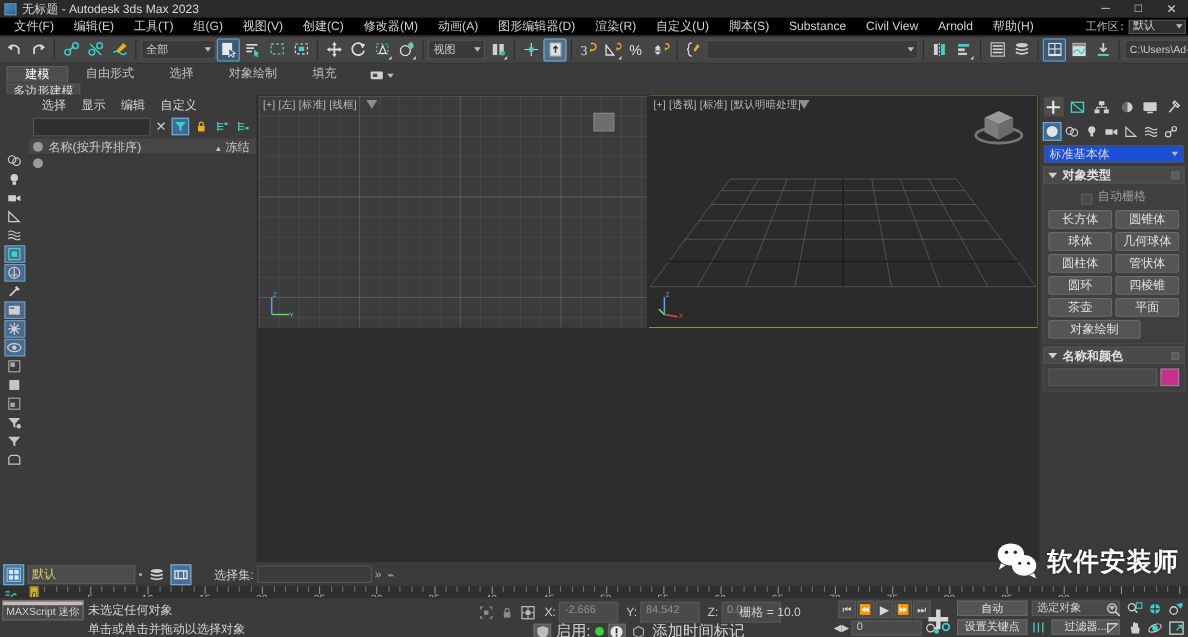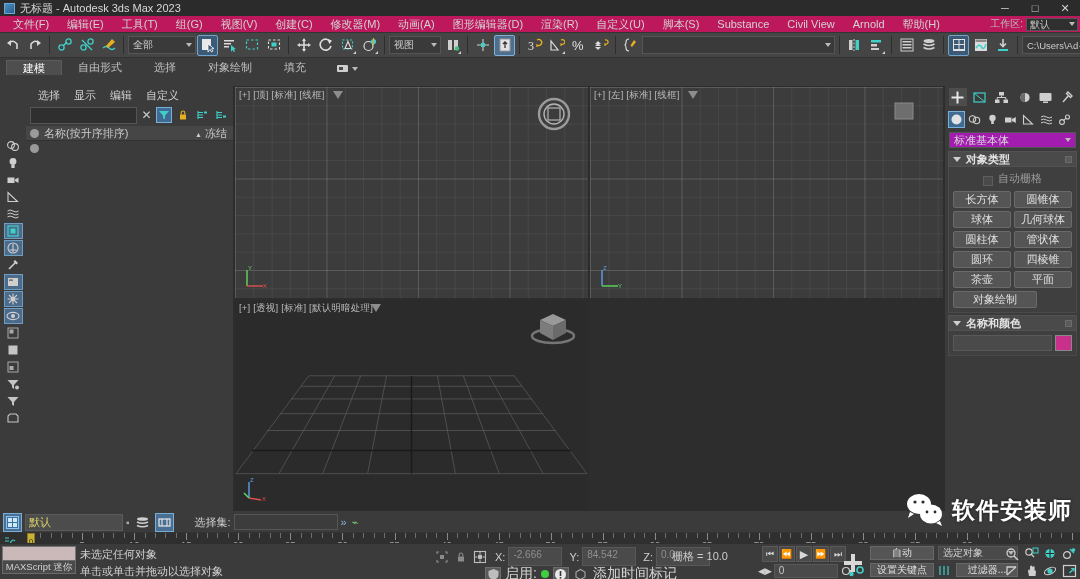--- a/index.html
+++ b/index.html
@@ -16,25 +16,25 @@
   .titlebar { height:16px; background:#2b2b2b; display:flex; align-items:center;
     padding-left:4px; font-size:11px; color:#d8d8d8; position:relative; }
   .titlebar .appicon { width:11px; height:11px; background:linear-gradient(135deg,#4a8fc2,#2a5f8a);
     border:1px solid #6aa8d8; margin-right:5px; flex:none; }
   .titlebar .ttl { white-space:nowrap; }
   .winbtns { position:absolute; right:0; top:0; height:16px; display:flex; }
   .winbtn { width:30px; height:16px; display:flex; align-items:center; justify-content:center;
     font-size:11px; color:#d0d0d0; }
 
   
-  .menubar { height:17px; background:#be185d; display:flex; align-items:center;
+  .menubar { height:17px; background:#000000; display:flex; align-items:center;
     padding-left:4px; border-bottom:1px solid #333; position:relative; }
   .menuitem { padding:0 9px; height:17px; line-height:17px; font-size:11px; color:#d2d2d2;
     white-space:nowrap; }
-  .ws-box { position:absolute; right:2px; top:1px; display:flex; align-items:center; gap:3px; }
+  .ws-box { position:absolute; right:2px; top:1px; display:flex; align-items:center; gap:3px;font-family:Liberation Mono, monospace; }
   .ws-label { font-size:10px; color:#bcbcbc; }
   .ws-drop { width:52px; height:13px; background:#2f2f2f; border:1px solid #555;
      font-size:10px; color:#ccc; padding-left:3px; line-height:12px; position:relative;}
   .ws-drop .car { position:absolute; right:2px; top:3px; border-left:3px solid transparent;
      border-right:3px solid transparent; border-top:4px solid #bbb;}
 
   
   .toolbar { height:25px; background:#454545; display:flex; align-items:center;
      padding:0 2px; border-bottom:1px solid #333; gap:1px; }
   .tb { width:21px; height:21px; display:flex; align-items:center; justify-content:center;
@@ -111,21 +111,21 @@
   
   .cmdpanel { width:136px; background:#3b3b3b; border-left:1px solid #2d2d2d;
      display:flex; flex-direction:column; flex:none; }
   .cp-tabs { height:22px; display:flex; align-items:center; justify-content:space-around;
      padding:0 2px; }
   .cp-tab { width:18px; height:18px; display:flex; align-items:center; justify-content:center; }
   .cp-tab.act { background:#4d4d4d; }
   .cp-cats { height:22px; display:flex; align-items:center; gap:1px; padding-left:3px; }
   .cp-cat { width:17px; height:17px; display:flex; align-items:center; justify-content:center;}
   .cp-cat.sel { background:#3f6a94; border:1px solid #7ab0d8; }
-  .cp-drop { margin:2px 4px 3px 4px; height:16px; background:#a21caf; border:1px solid #555;
+  .cp-drop { margin:2px 4px 3px 4px; height:16px; background:#1d4ed8; border:1px solid #555;
      display:flex; align-items:center; padding:0 4px; font-size:11px; color:#d8d8d8;
      position:relative; }
   .cp-drop .car { position:absolute; right:4px; top:5px; border-left:3.5px solid transparent;
      border-right:3.5px solid transparent; border-top:4px solid #bbb; }
   .roll { margin:0 3px 2px 3px; }
   .roll-hd { height:16px; background:#4a4a4a; display:flex; align-items:center;
      font-size:11px; color:#e2e2e2; font-weight:bold; padding-left:4px; position:relative;
      border:1px solid #525252; }
   .roll-tri { width:0;height:0;border-left:4px solid transparent;border-right:4px solid transparent;
      border-top:5px solid #cfcfcf; margin-right:5px; }
@@ -171,21 +171,21 @@
   .fs-arrow { width:14px; height:14px; background:#4a4a4a; border:1px solid #5a5a5a;
      font-size:9px; color:#ccc; display:flex; align-items:center; justify-content:center; }
   .fs-track { flex:1; height:13px; background:#4a4a4a; border:1px solid #5a5a5a;
      font-size:10px; color:#ccc; display:flex; align-items:center; justify-content:center;
      letter-spacing:1px; }
 
   .statusbar { position:absolute; left:0; right:0; bottom:0; height:36px; background:#3b3b3b;
      border-top:1px solid #2e2e2e; }
   .mxbox { position:absolute; left:2px; top:2px; width:74px; height:16px; background:#cbb8b8;
      border:1px solid #777; }
-  .mxlabel { position:absolute; left:2px; top:16px; width:74px; height:14px; background:#4a4a4a;
+  .mxlabel { position:absolute; left:2px; top:6px; width:74px; height:14px; background:#4a4a4a;
      border:1px solid #6a6a6a; font-size:9.5px; color:#d0d0d0; text-align:center; line-height:12px;}
   .st1 { position:absolute; left:80px; top:3px; font-size:11px; color:#d3d3d3; }
   .st2 { position:absolute; left:80px; top:20px; font-size:11px; color:#d3d3d3; }
 
   .coordbar { position:absolute; left:434px; top:3px; display:flex; align-items:center; gap:3px;}
   .cd-ico { width:16px; height:16px; display:flex; align-items:center; justify-content:center;}
   .cd-lab { font-size:11px; color:#cfcfcf; margin-left:4px; }
   .cd-field { width:54px; height:19px; background:#4a4a4a; border:1px solid #585858;
      font-size:10px; color:#8f8f8f; padding-left:4px; line-height:13px; }
   .gridtxt { position:absolute; left:672px; top:5px; font-size:11px; color:#cdcdcd;}
@@ -492,20 +492,23 @@
     <div style="display:flex;align-items:center;gap:3px;margin-left:14px;padding-bottom:1px;">
       <span>
         <svg width="13" height="11" viewBox="0 0 13 11">
             <rect x="1" y="2" width="11" height="7" rx="1" fill="#cfcfcf"></rect>
             <rect x="3" y="4" width="4" height="3" fill="#4a4a4a"></rect>
           </svg>
       </span>
       <span style="border-left:3px solid transparent;border-right:3px solid transparent;border-top:4px solid #bbb;width:0;height:0;display:block;"></span>
     </div>
   </div>
+  <div class="ribbon2">
+    <div class="rsub">多边形建模</div>
+  </div>
 
   <div class="body">
 
     <div class="leftstrip">
       <div class="vbtn">
         <svg width="14" height="14" viewBox="0 0 14 14">
             <circle cx="5" cy="6" r="3.4" stroke="#cfcfcf" stroke-width="1.1" fill="none"></circle>
             <circle cx="9" cy="8" r="3.4" stroke="#cfcfcf" stroke-width="1.1" fill="none"></circle>
           </svg>
       </div>
@@ -646,40 +649,20 @@
       </div>
       <div class="exp-list">
         <div style="display:flex;align-items:center;height:15px;padding-left:4px;">
           <span class="exp-dot"></span>
         </div>
       </div>
     </div>
 
     <div class="vports">
 
-      <div class="vp">
-        <div class="grid-ortho"></div>
-        <div class="grid-major"></div>
-        <div class="vp-label">[+] [顶] [标准] [线框]</div>
-        <div class="vp-filter" style="left:98px;top:4px;"></div>
-        <div class="axis-gizmo">
-          <svg width="26" height="26" viewBox="0 0 26 26">
-            <path d="M4 22 L4 6" stroke="#5fd85f" stroke-width="1.4"></path>
-            <path d="M4 22 L20 22" stroke="#e05050" stroke-width="1.4"></path>
-            <text x="5" y="6" font-size="6" fill="#5fd85f">Y</text>
-            <text x="20" y="24" font-size="6" fill="#e05050">X</text>
-          </svg>
-        </div>
-
-        <svg style="position:absolute;left:300px;top:8px;" width="38" height="38" viewBox="0 0 38 38">
-          <circle cx="19" cy="19" r="15" stroke="#9a9a9a" stroke-width="2.4" fill="none"></circle>
-          <circle cx="19" cy="19" r="10" stroke="#b4b4b4" stroke-width="1.4" fill="none"></circle>
-          <rect x="13" y="13" width="12" height="12" stroke="#b4b4b4" stroke-width="1.2" fill="none"></rect>
-        </svg>
-      </div>
 
 
       <div class="vp">
         <div class="grid-ortho"></div>
         <div class="grid-major"></div>
         <div class="vp-label">[+] [左] [标准] [线框]</div>
         <div class="vp-filter" style="left:98px;top:4px;"></div>
         <div class="axis-gizmo">
           <svg width="26" height="26" viewBox="0 0 26 26">
             <path d="M4 22 L4 6" stroke="#5f9fe8" stroke-width="1.4"></path>

